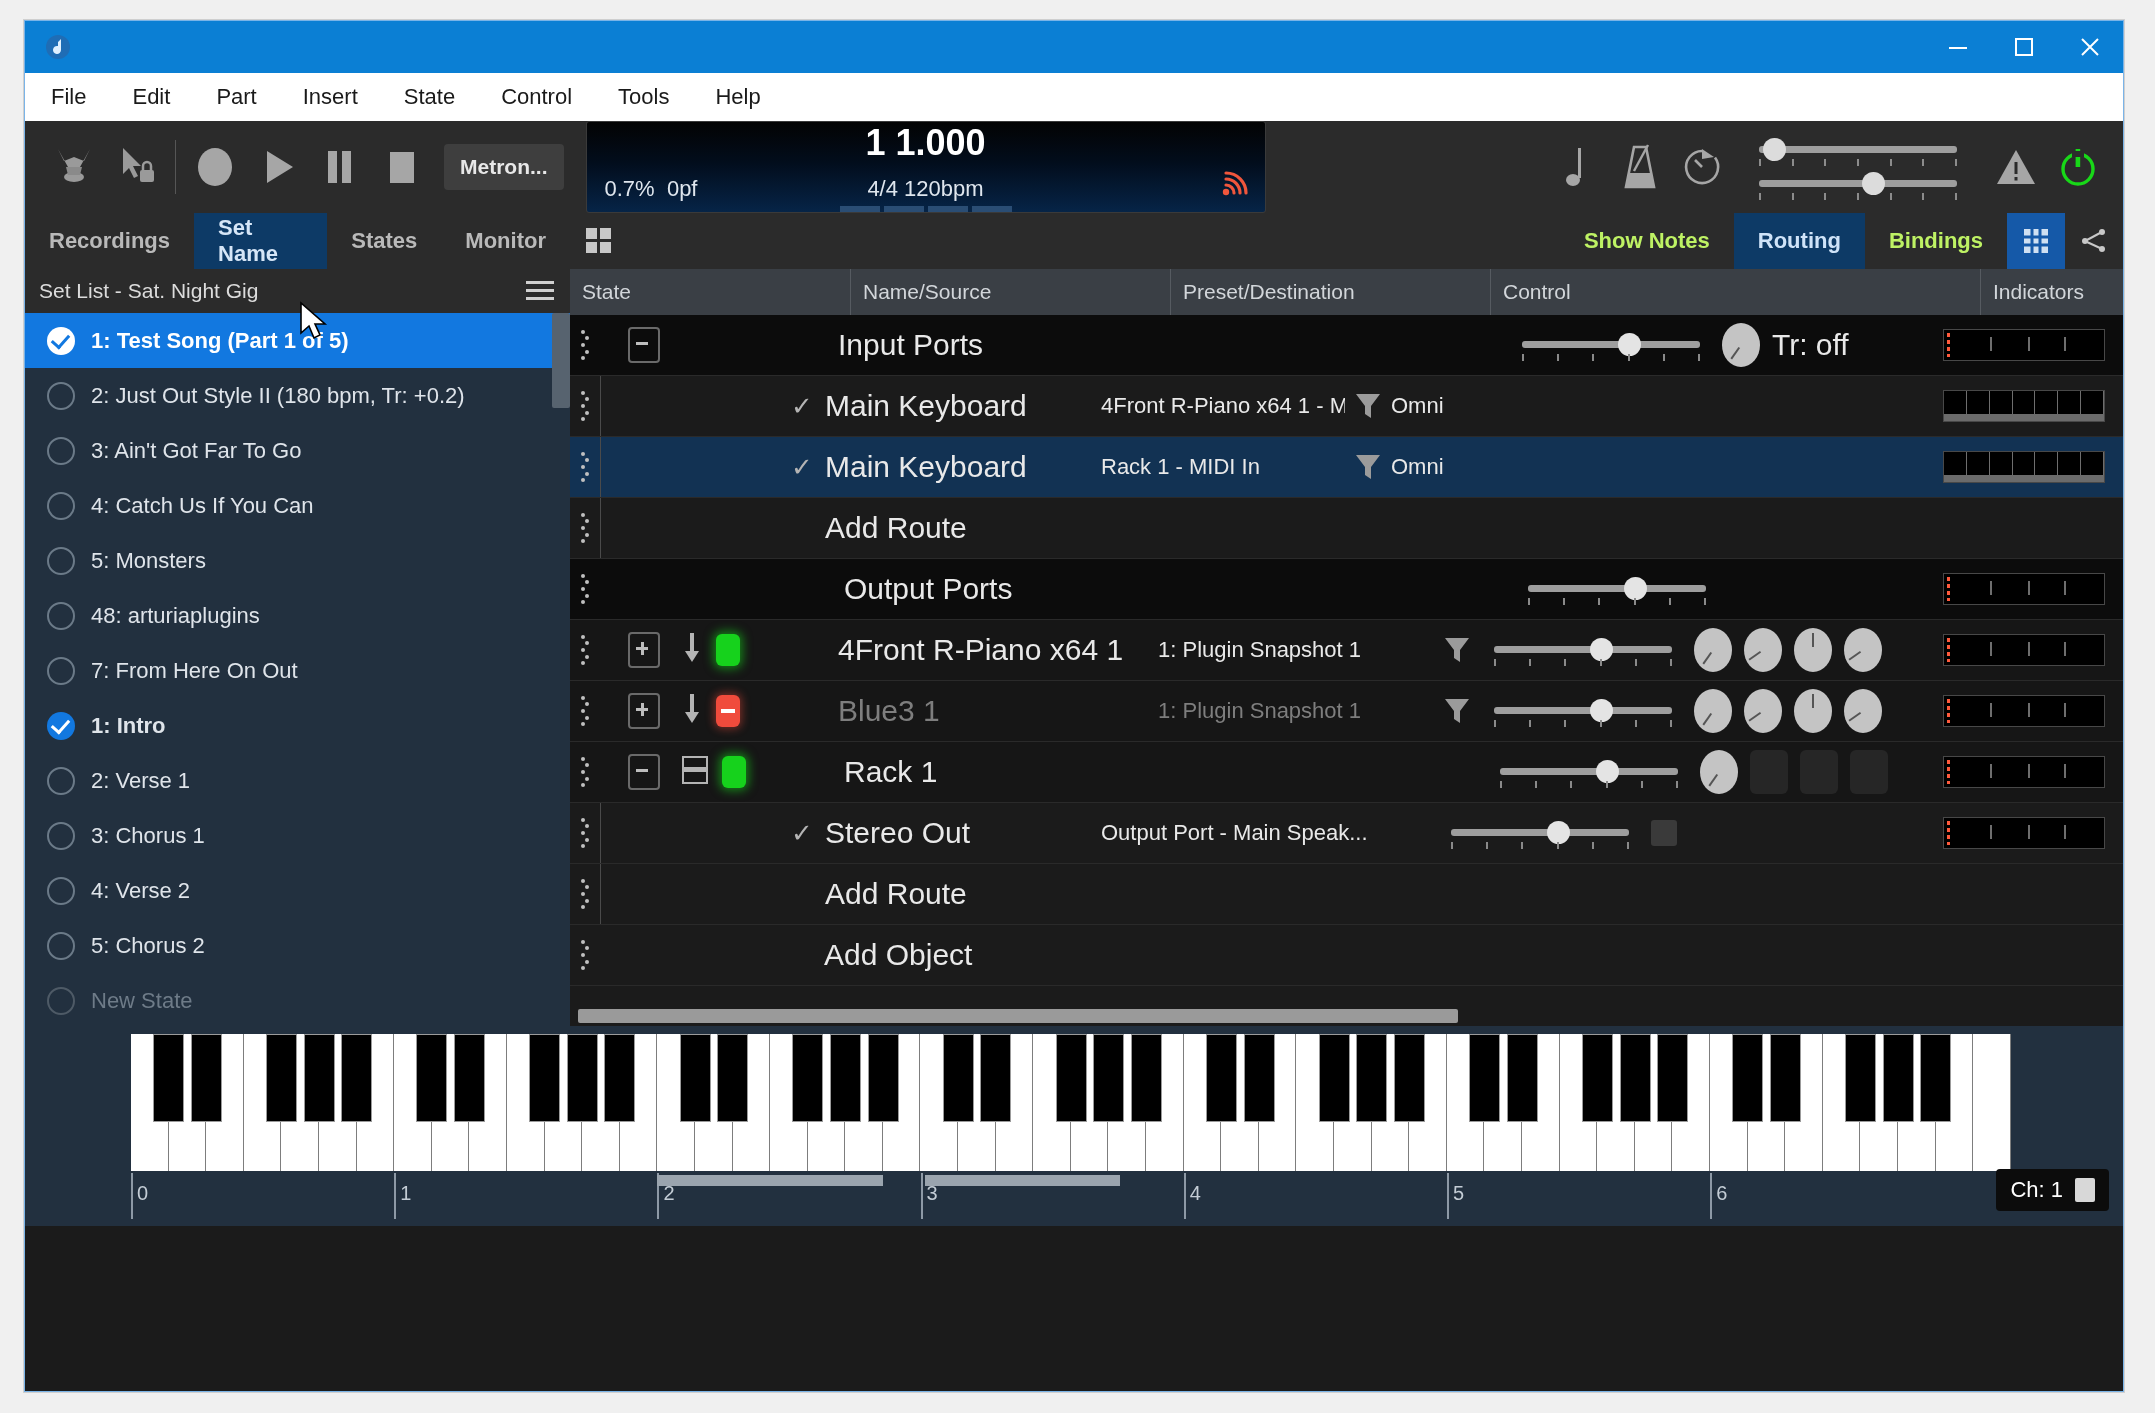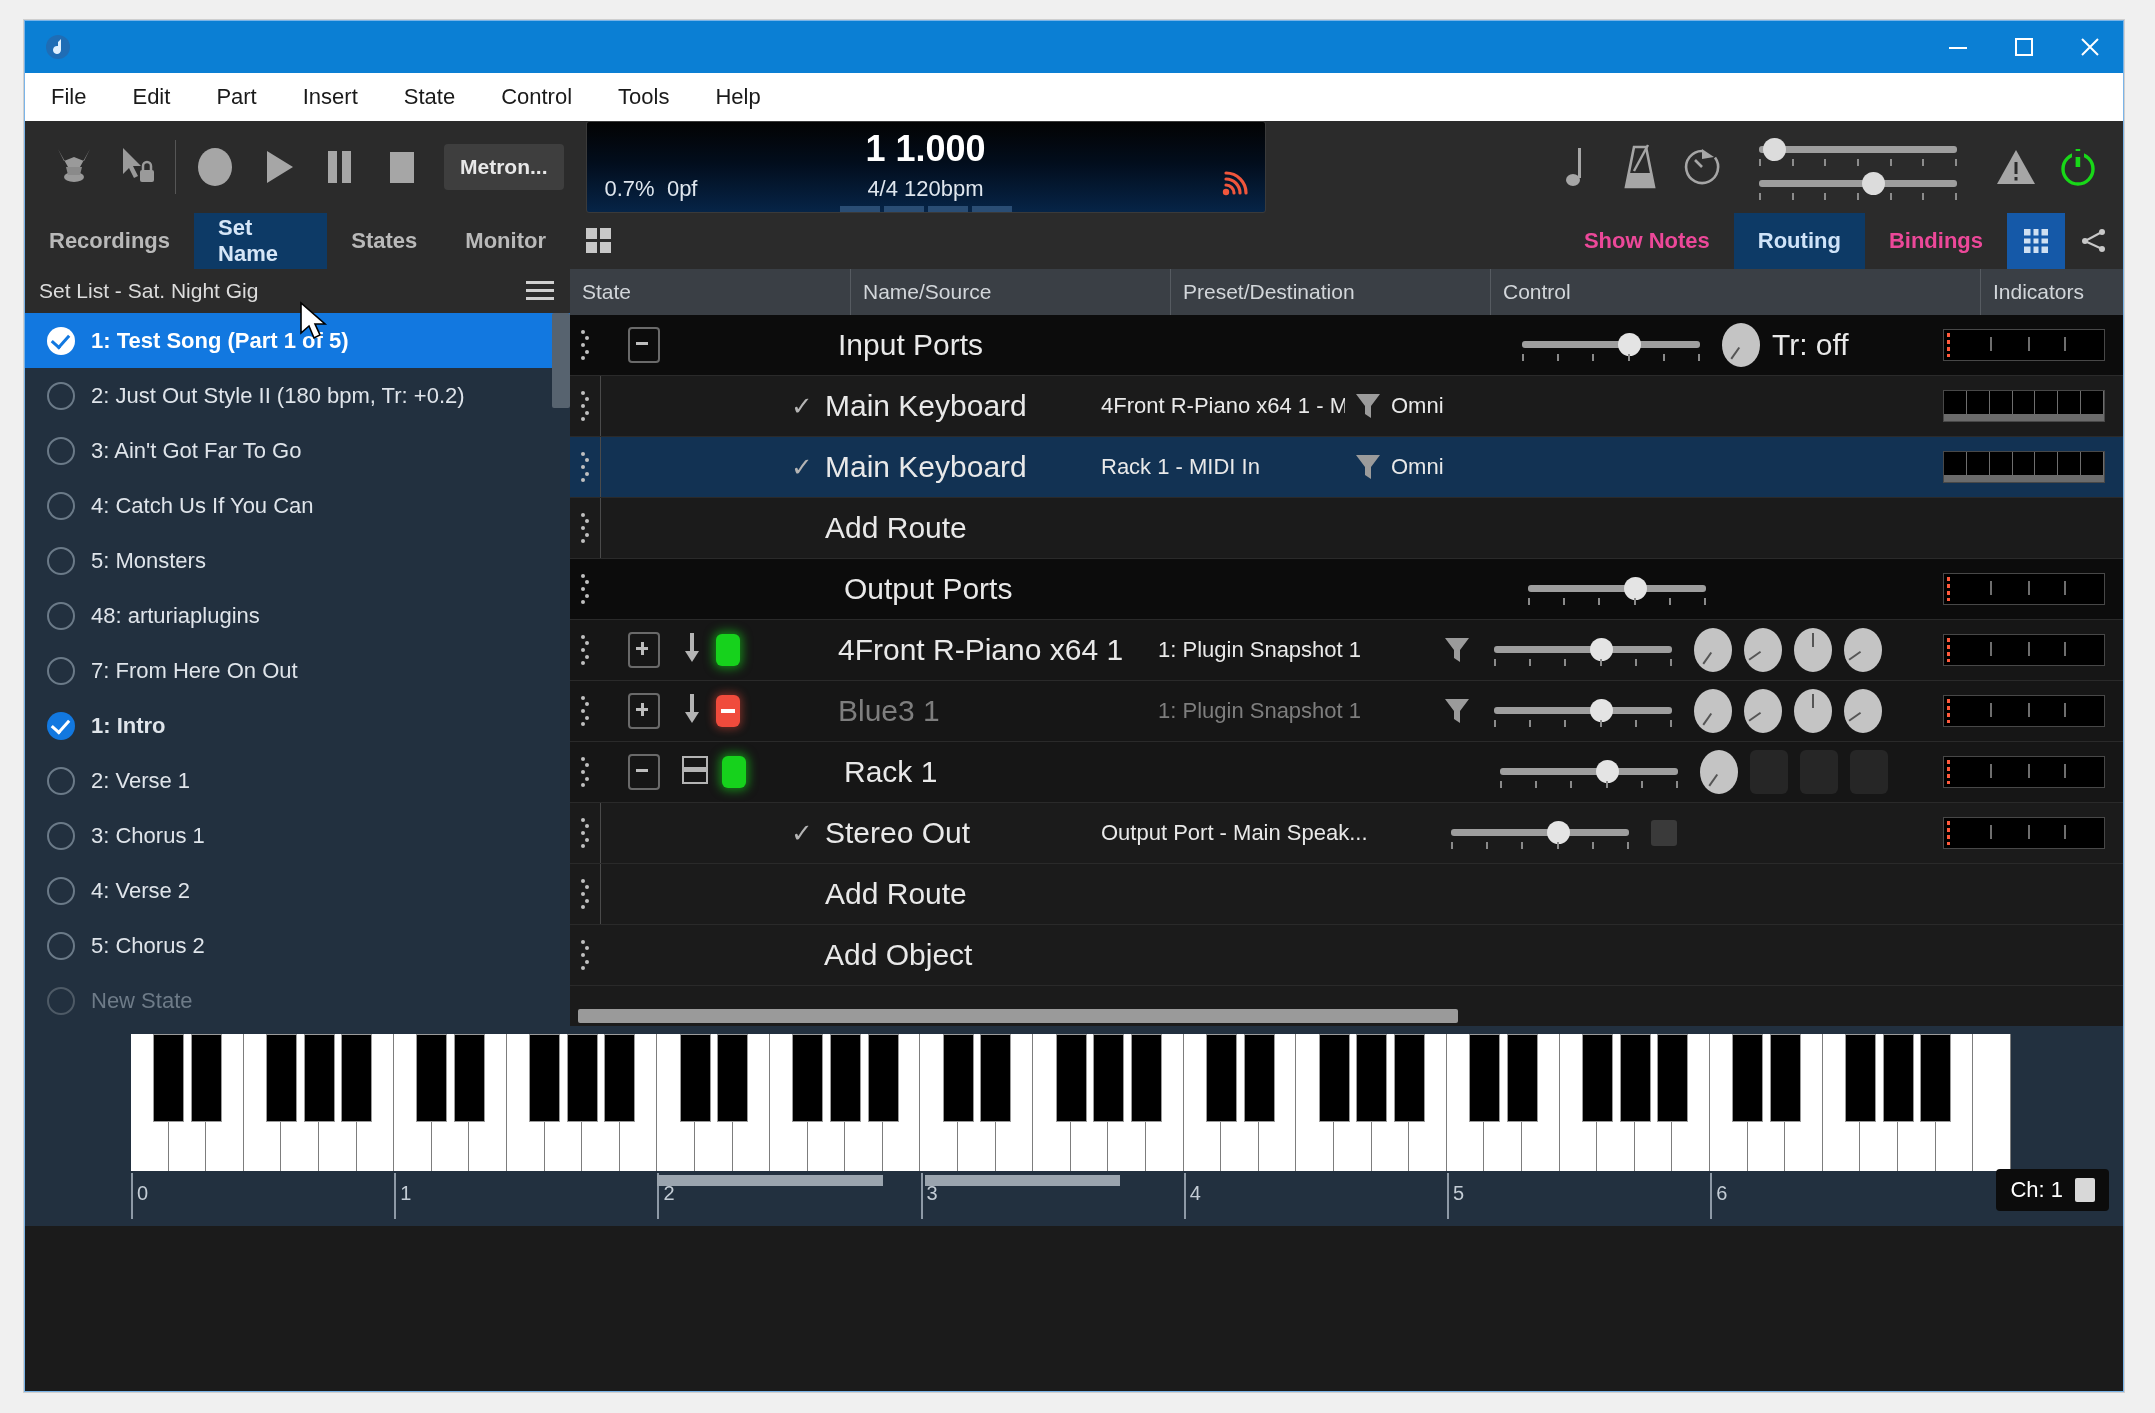--- a/index.html
+++ b/index.html
@@ -23,21 +23,21 @@
 
   
   .toolbar{height:92px;background:#2b2b2b;display:flex;align-items:center;position:relative;}
   .tool-ico{width:62px;height:62px;display:flex;align-items:center;justify-content:center;flex:none;}
   .tool-sep{width:1px;height:54px;background:#565656;margin:0 8px;flex:none;}
   .metron-btn{height:46px;background:#3e3e3e;border-radius:4px;color:#e8e8e8;font-size:21px;
               display:flex;align-items:center;padding:0 16px;margin-left:12px;font-weight:bold;flex:none;}
 
   .transport{width:678px;height:90px;margin-left:22px;background:linear-gradient(180deg,#030303 0%,#020d1c 45%,#062447 100%);
              border:1px solid #3a3a3a;border-radius:3px;position:relative;flex:none;}
-  .tr-pos{position:absolute;top:6px;left:0;right:0;text-align:center;color:#fff;font-size:36px;font-weight:bold;}
+  .tr-pos{position:absolute;top:0;left:0;right:0;text-align:center;color:#fff;font-size:36px;font-weight:bold;}
   .tr-left{position:absolute;left:18px;bottom:10px;color:#dfe6ee;font-size:22px;}
   .tr-mid{position:absolute;left:0;right:0;bottom:10px;text-align:center;color:#dfe6ee;font-size:22px;}
   .tr-wifi{position:absolute;right:16px;bottom:10px;}
   .tr-bars{position:absolute;left:50%;transform:translateX(-50%);bottom:0;display:flex;gap:4px;}
   .tr-bars i{display:block;width:40px;height:6px;background:#2a4d74;}
 
   .slider-pair{width:198px;margin-left:26px;flex:none;}
   .sl{position:relative;height:34px;}
   .sl .track{position:absolute;top:13px;left:0;right:0;height:7px;background:#9e9e9e;border-radius:3px;}
   .sl .knob{position:absolute;top:5px;width:23px;height:23px;border-radius:50%;background:#dcdcdc;}
@@ -66,21 +66,21 @@
                    border:solid #fff;border-width:0 3px 3px 0;transform:rotate(42deg);}
   .lrow.sel .bullet.on:after{border-color:#1278e0;}
   .lscroll{position:absolute;right:0;top:100px;width:18px;height:95px;background:#57636f;border-radius:2px;}
 
   .sechead{height:46px;background:#2b2b2b;display:flex;align-items:center;padding-left:14px;
            color:#dcdcdc;font-size:21px;}
 
   
   .right{flex:1;background:#1b1b1b;display:flex;flex-direction:column;min-width:0;}
   .rtabs{height:56px;background:#2b2b2b;display:flex;align-items:stretch;}
-  .rtab{display:flex;align-items:center;padding:0 24px;font-size:22px;color:#ec4899;font-weight:bold;}
+  .rtab{display:flex;align-items:center;padding:0 24px;font-size:22px;color:#bef264;font-weight:bold;}
   .rtab.active{background:#0d3a66;color:#cfe3f8;}
   .grid-ico{width:58px;display:flex;align-items:center;justify-content:center;}
   .grid-ico.active{background:#1559a8;}
   .spacer{flex:1;}
 
   .cols{height:46px;background:#3a3f45;display:flex;align-items:center;color:#d2d6da;font-size:21px;}
   .cols div{padding-left:12px;box-sizing:border-box;border-left:1px solid #565b61;height:46px;display:flex;align-items:center;}
   .cols div:first-child{border-left:none;}
   .c-state{width:280px;}
   .c-name{width:320px;}

